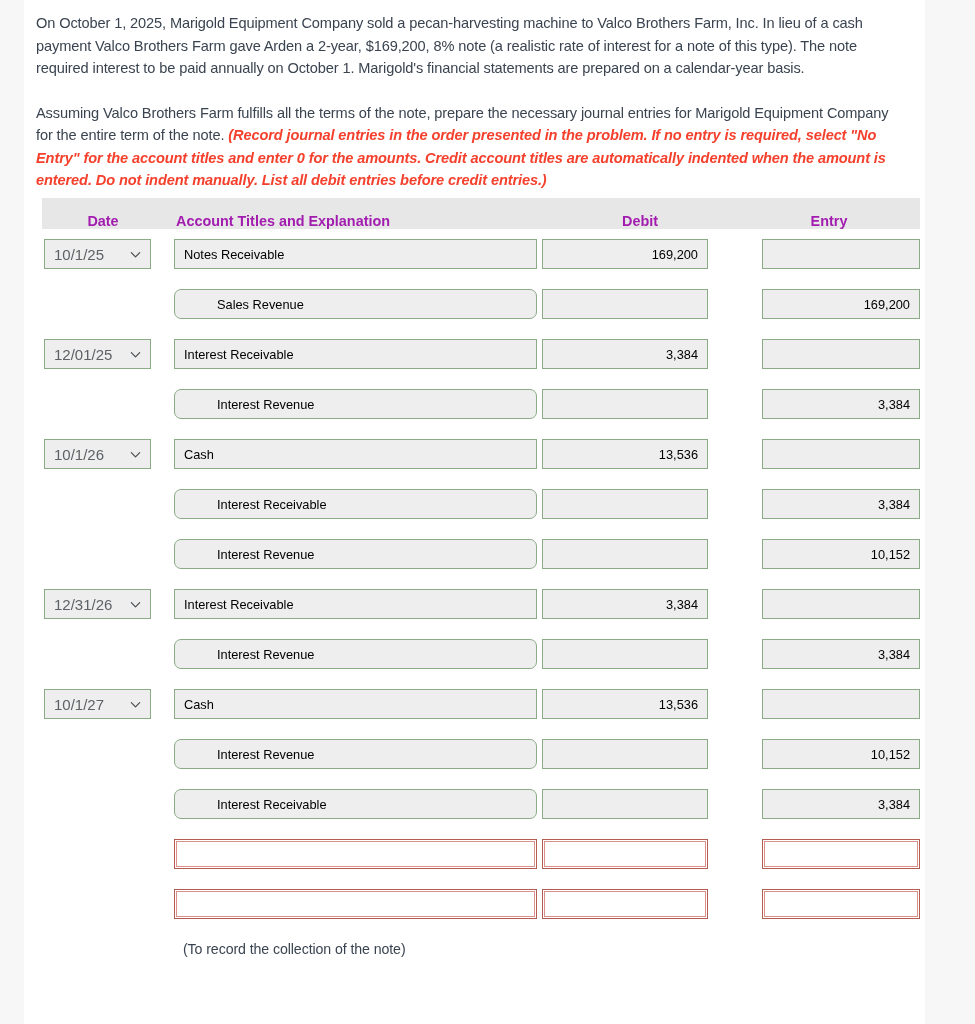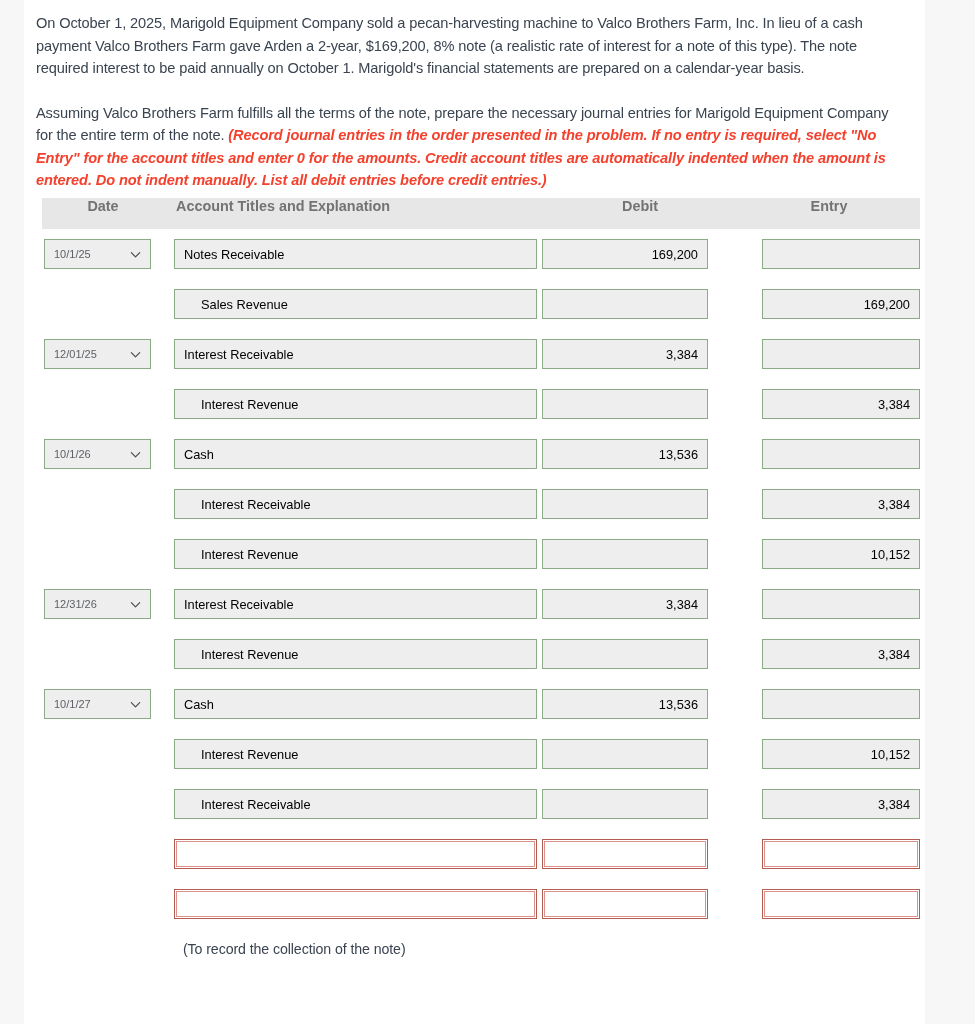--- a/index.html
+++ b/index.html
@@ -48,26 +48,26 @@
   
   #journal {
     position: absolute;
     left: 18px;
     top: 198px;
     width: 878px;
   }
 
   .jhead {
     display: flex;
-    align-items: flex-start;
+    align-items: flex-end;
     height: 31px;
     background: #e7e7e7;
     font-size: 14.4px;
     font-weight: bold;
-    color: #737373;
+    color: #a21caf;
   }
   .jhead .h-date   { width: 122px; text-align: center; }
   .jhead .h-acct   { width: 378px; text-align: left; padding-left: 12px; }
   .jhead .h-debit  { width: 196px; text-align: center; }
   .jhead .h-credit { width: 182px; text-align: center; }
 
   .jrow {
     display: flex;
     align-items: center;
     height: 50px;
@@ -82,21 +82,21 @@
   .date-select {
     position: relative;
     width: 107px;
     height: 30px;
     margin-left: 2px;
     background: #eeeeee;
     border: 1px solid #8aab86;
     display: flex;
     align-items: center;
     padding: 0 6px 0 9px;
-    font-size: 11px;
+    font-size: 15px;
     color: #5d6166;
     cursor: pointer;
   }
   .date-select .dlabel { flex: 1; white-space: nowrap; }
   .chev {
     width: 13px; height: 13px;
     flex: none;
     margin-right: 2px;
   }
   .chev svg { display: block; }
@@ -106,21 +106,21 @@
     height: 30px;
     background: #eeeeee;
     border: 1px solid #8aab86;
     display: flex;
     align-items: center;
     font-size: 12.8px;
     color: #000000;
     cursor: text;
   }
   .fld.acct   { width: 363px; margin-left: 10px; padding-left: 9px; }
-  .fld.acct.indent { padding-left: 26px; }
+  .fld.acct.indent { padding-left: 42px; border-radius: 7px; }
   .fld.amt    { width: 166px; margin-left: 0; justify-content: flex-end; padding-right: 9px; }
   .fld.amt.debit  { margin-left: 0px; }
   .fld.amt.credit { width: 164px; margin-left: 24px; }
 
   
   .fld.empty {
     background: #ffffff;
     border: 1px solid #b45b52;
     box-shadow: inset 0 0 0 1px #ffffff, inset 0 0 0 2px #d9918a;
   }

